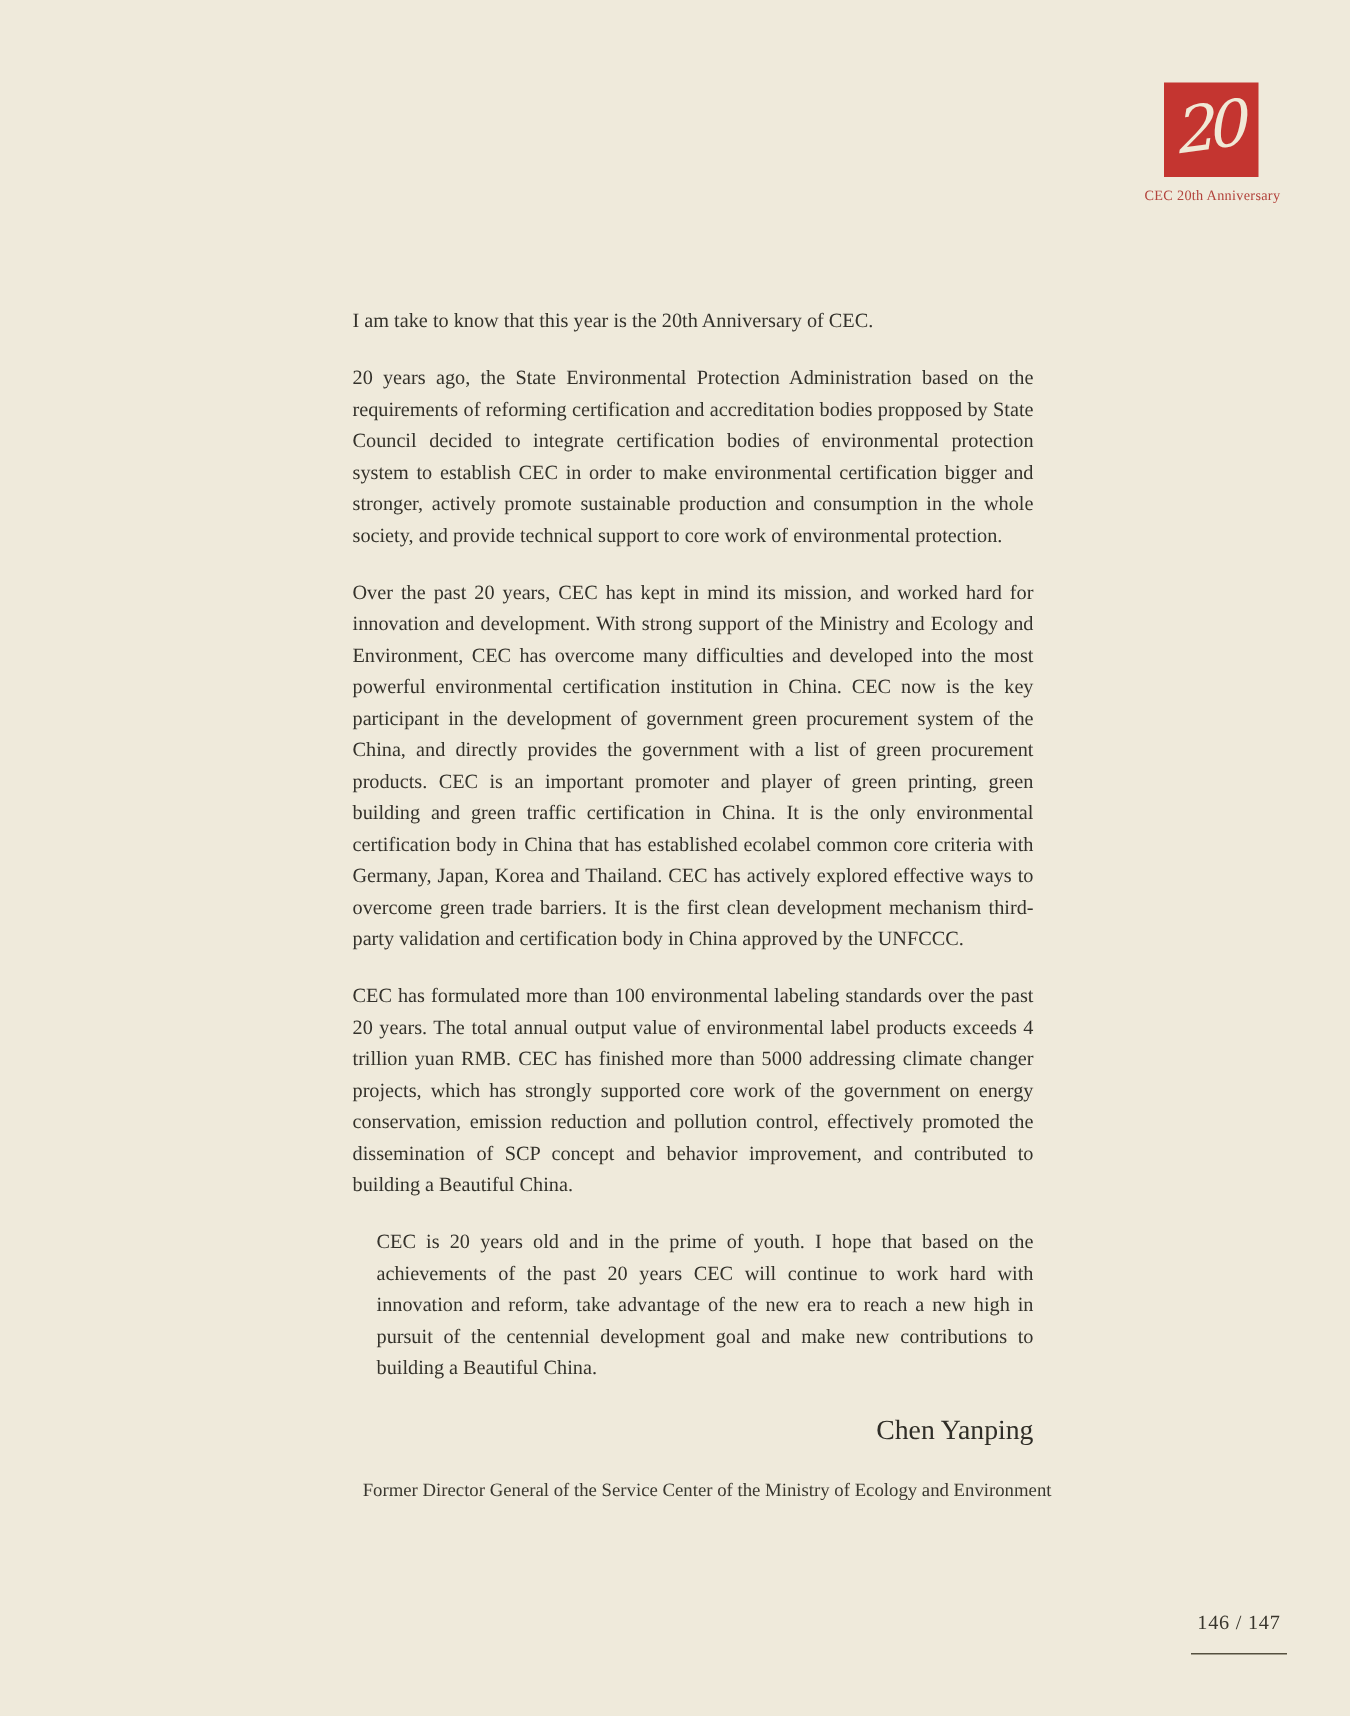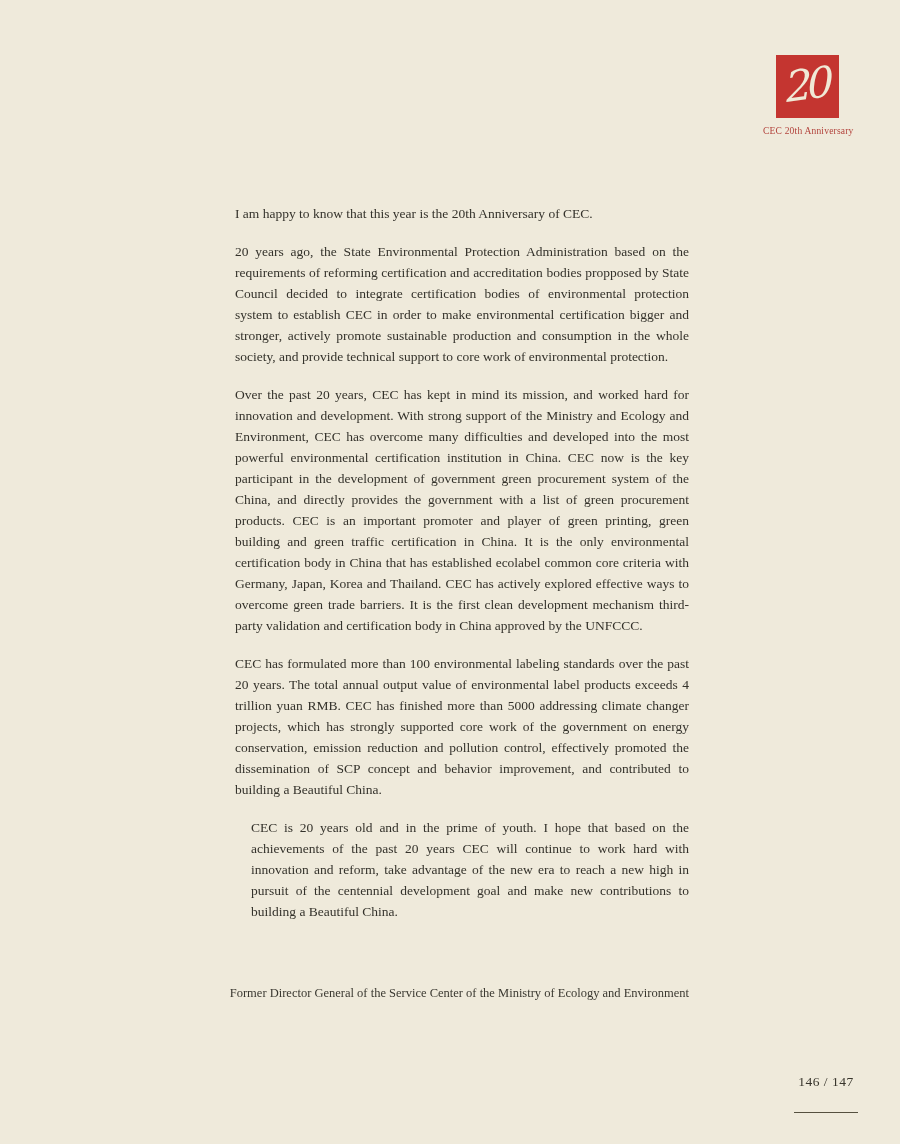--- a/index.html
+++ b/index.html
@@ -78,63 +78,64 @@
     position: absolute;
     left: 235px;
     top: 944px;
     width: 454px;
     text-align: right;
     font-size: 18.5px;
     color: #2f2d27;
   }
   .credentials {
     position: absolute;
-    left: 225px;
+    left: 237px;
     top: 985px;
     width: 464px;
     text-align: right;
     font-size: 12.5px;
     line-height: 17.5px;
     color: #3a3830;
   }
 
   
   .page-indicator {
     position: absolute;
     left: 794px;
     top: 1074px;
     width: 64px;
     text-align: center;
     font-size: 13.5px;
     color: #38352c;
     border-bottom: 1.5px solid #55503f;
-    padding-bottom: 22px;
+    padding-bottom: 12px;
     letter-spacing: 0.5px;
   }
 </style>
 </head>
 <body>
 
 <div class="page">
 
   <div class="logo-block">
     <div class="logo-square">
       <span class="logo-glyph">20</span>
     </div>
     <div class="logo-caption">CEC 20th Anniversary</div>
   </div>
 
   <div class="letter">
-    <p>I am happy to know that this year is the 20th Anniversary of CEC.</p>
+    <p>I am take to know that this year is the 20th Anniversary of CEC.</p>
     <p>20 years ago, the State Environmental Protection Administration based on the requirements of reforming certification and accreditation bodies propposed by State Council decided to integrate certification bodies of environmental protection system to establish CEC in order to make environmental certification bigger and stronger, actively promote sustainable production and consumption in the whole society, and provide technical support to core work of environmental protection.</p>
     <p>Over the past 20 years, CEC has kept in mind its mission, and worked hard for innovation and development. With strong support of the Ministry and Ecology and Environment, CEC has overcome many difficulties and developed into the most powerful environmental certification institution in China. CEC now is the key participant in the development of government green procurement system of the China, and directly provides the government with a list of green procurement products. CEC is an important promoter and player of green printing, green building and green traffic certification in China. It is the only environmental certification body in China that has established ecolabel common core criteria with Germany, Japan, Korea and Thailand. CEC has actively explored effective ways to overcome green trade barriers. It is the first clean development mechanism third-party validation and certification body in China approved by the UNFCCC.</p>
     <p>CEC has formulated more than 100 environmental labeling standards over the past 20 years. The total annual output value of environmental label products exceeds 4 trillion yuan RMB. CEC has finished more than 5000 addressing climate changer projects, which has strongly supported core work of the government on energy conservation, emission reduction and pollution control, effectively promoted the dissemination of SCP concept and behavior improvement, and contributed to building a Beautiful China.</p>
     <p>CEC is 20 years old and in the prime of youth. I hope that based on the achievements of the past 20 years CEC will continue to work hard with innovation and reform, take advantage of the new era to reach a new high in pursuit of the centennial development goal and make new contributions to building a Beautiful China.</p>
   </div>
 
+  <div class="signature-name">Chen Yanping</div>
 
   <div class="credentials">
     <div>Former Director General of the Service Center of the Ministry of Ecology and Environment</div>
   </div>
 
   <div class="page-indicator">146 / 147</div>
 
 </div>
 
 </body></html>

